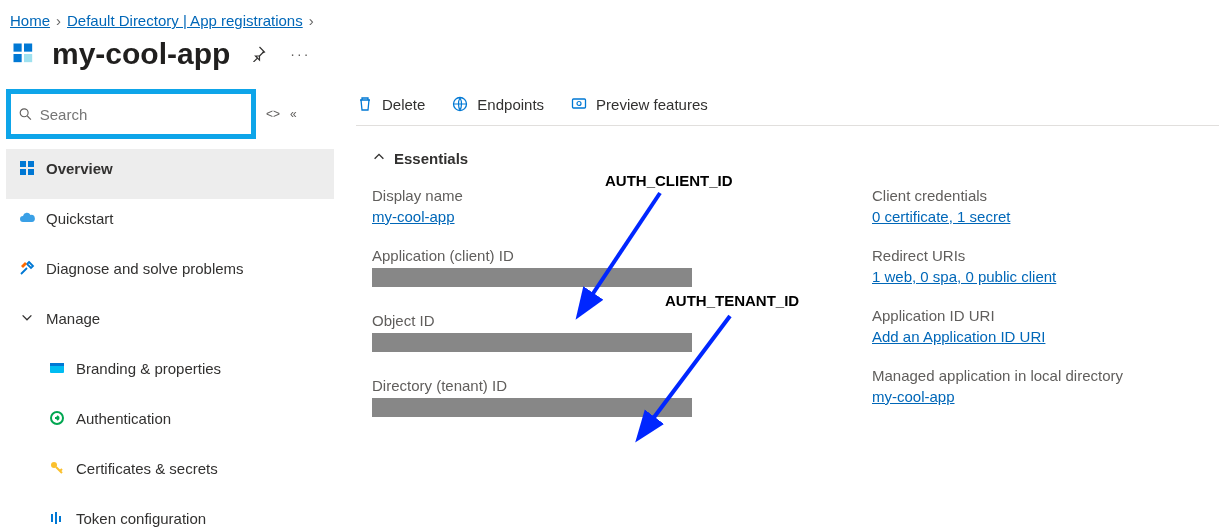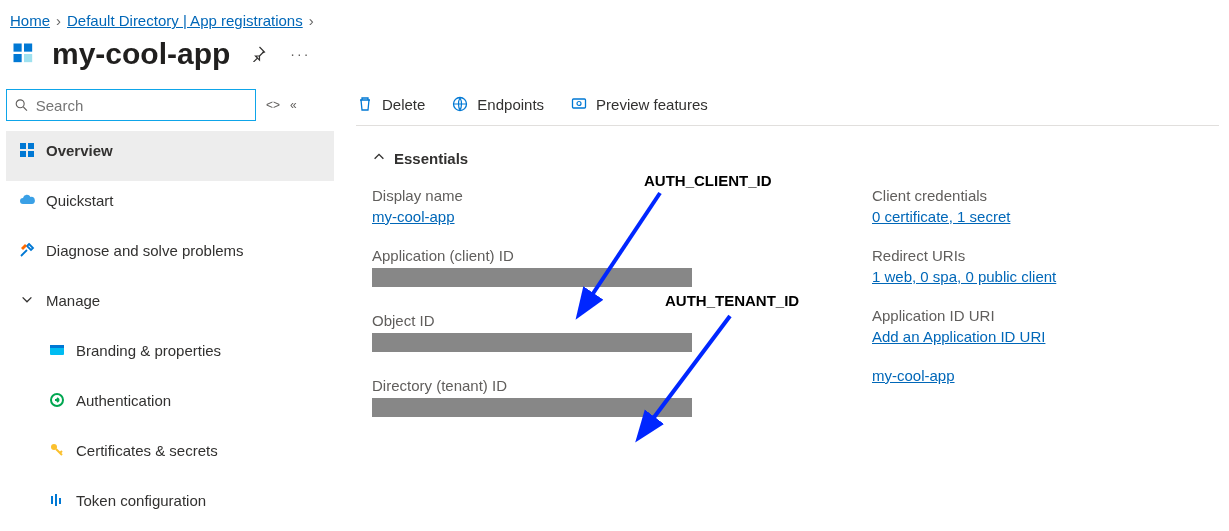--- a/index.html
+++ b/index.html
@@ -58,23 +58,23 @@
       display: flex;
       align-items: center;
       gap: 10px;
       padding: 0 4px 10px 0;
     }
     .search-box {
       flex: 0 0 250px;
       display: flex;
       align-items: center;
       gap: 8px;
-      border: 1px solid #0ea5e9;
+      border: 5px solid #0ea5e9;
       padding: 6px 8px;
-      height: 32px;
+      height: 50px;
     }
     .search-box input {
       border: none;
       outline: none;
       font-size: 15px;
       width: 100%;
       color: #605e5c;
       background: transparent;
     }
     .sidebar-item {
@@ -353,29 +353,30 @@
         </div>
         <div style="margin-bottom:22px;">
           <div class="field-label">Redirect URIs</div>
           <a class="link field-value">1 web, 0 spa, 0 public client</a>
         </div>
         <div style="margin-bottom:22px;">
           <div class="field-label">Application ID URI</div>
           <a class="link field-value">Add an Application ID URI</a>
         </div>
         <div>
+          <div class="field-label">Managed application in local directory</div>
           <a class="link field-value">my-cool-app</a>
         </div>
       </div>
     </div>
 
   </div>
 </div>
 
-<div class="annotation" style="top:172px; left:605px;margin-left:39px;">AUTH_CLIENT_ID</div>
+<div class="annotation" style="top:172px; left:605px;">AUTH_CLIENT_ID</div>
 <div class="annotation" style="top:292px; left:665px;">AUTH_TENANT_ID</div>
 
 <svg class="arrow" style="top:185px; left:565px;" width="110" height="140" viewBox="0 0 110 140">
   <defs>
       <marker id="ah1" markerWidth="10" markerHeight="10" refX="6" refY="3" orient="auto">
         <path d="M0,0 L8,3 L0,6 z" fill="#0026ff"></path>
       </marker>
     </defs>
   <line x1="95" y1="8" x2="15" y2="128" stroke="#0026ff" stroke-width="4" marker-end="url(#ah1)"></line>
 </svg>

